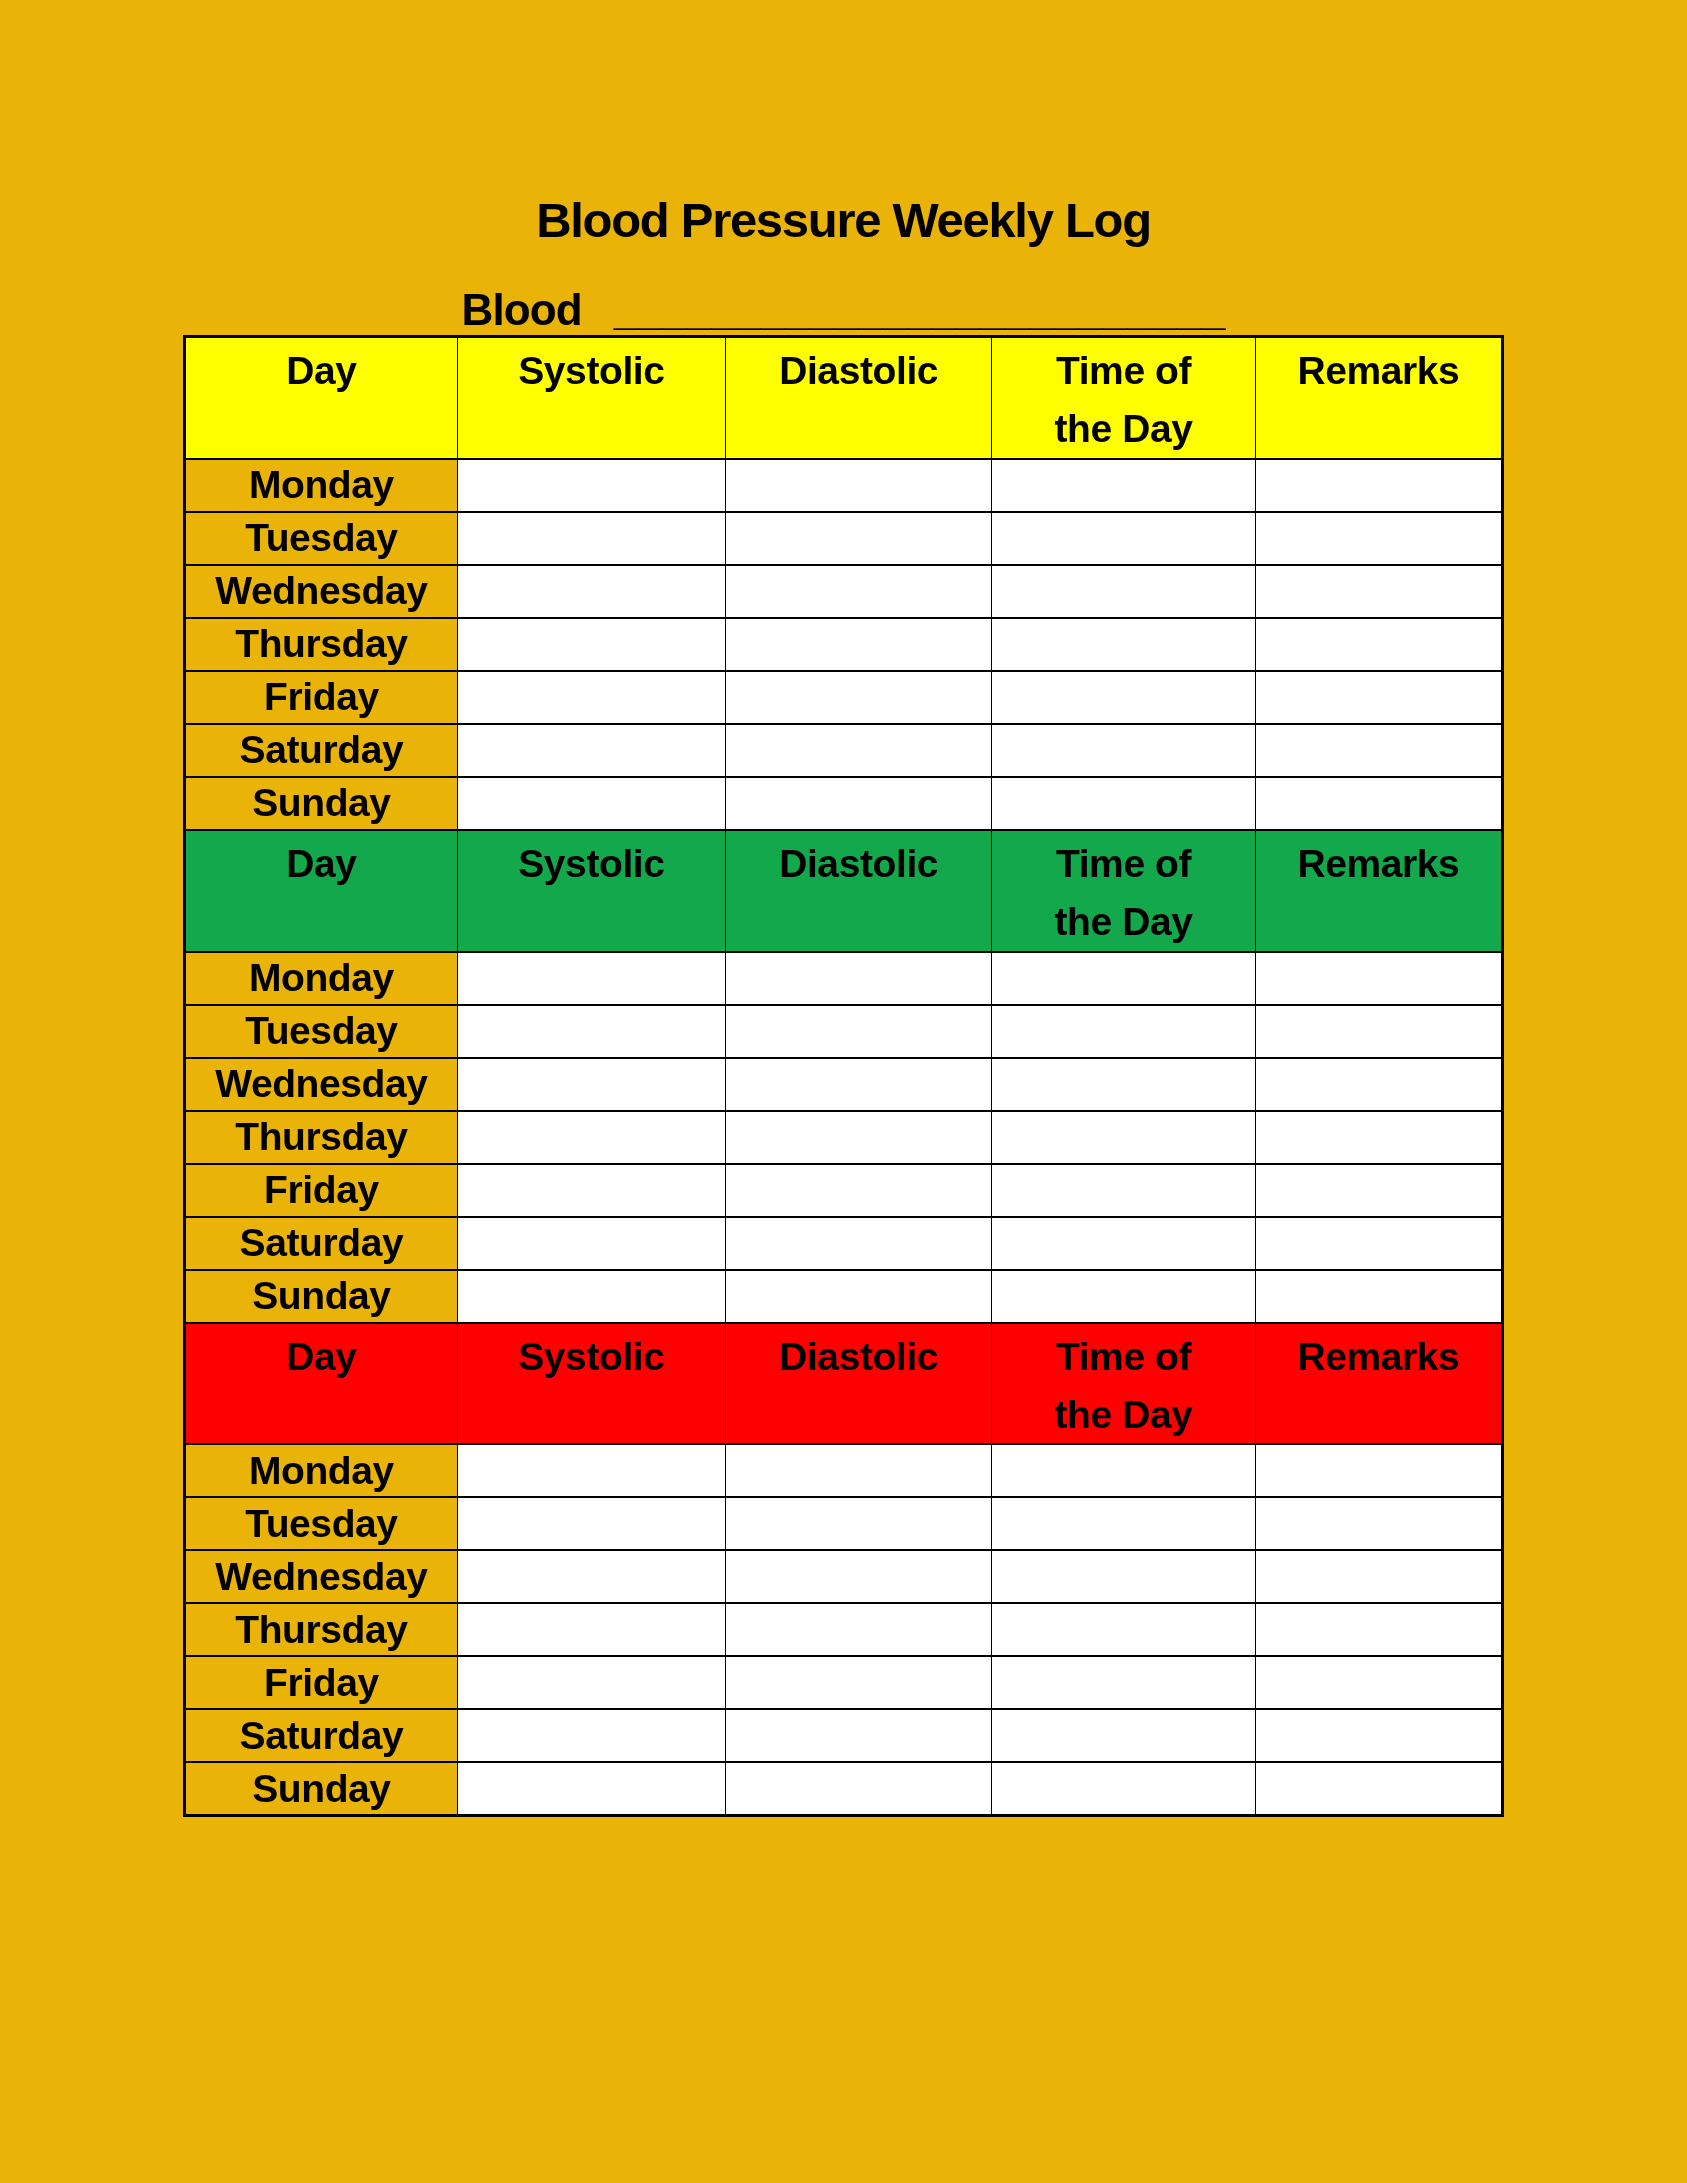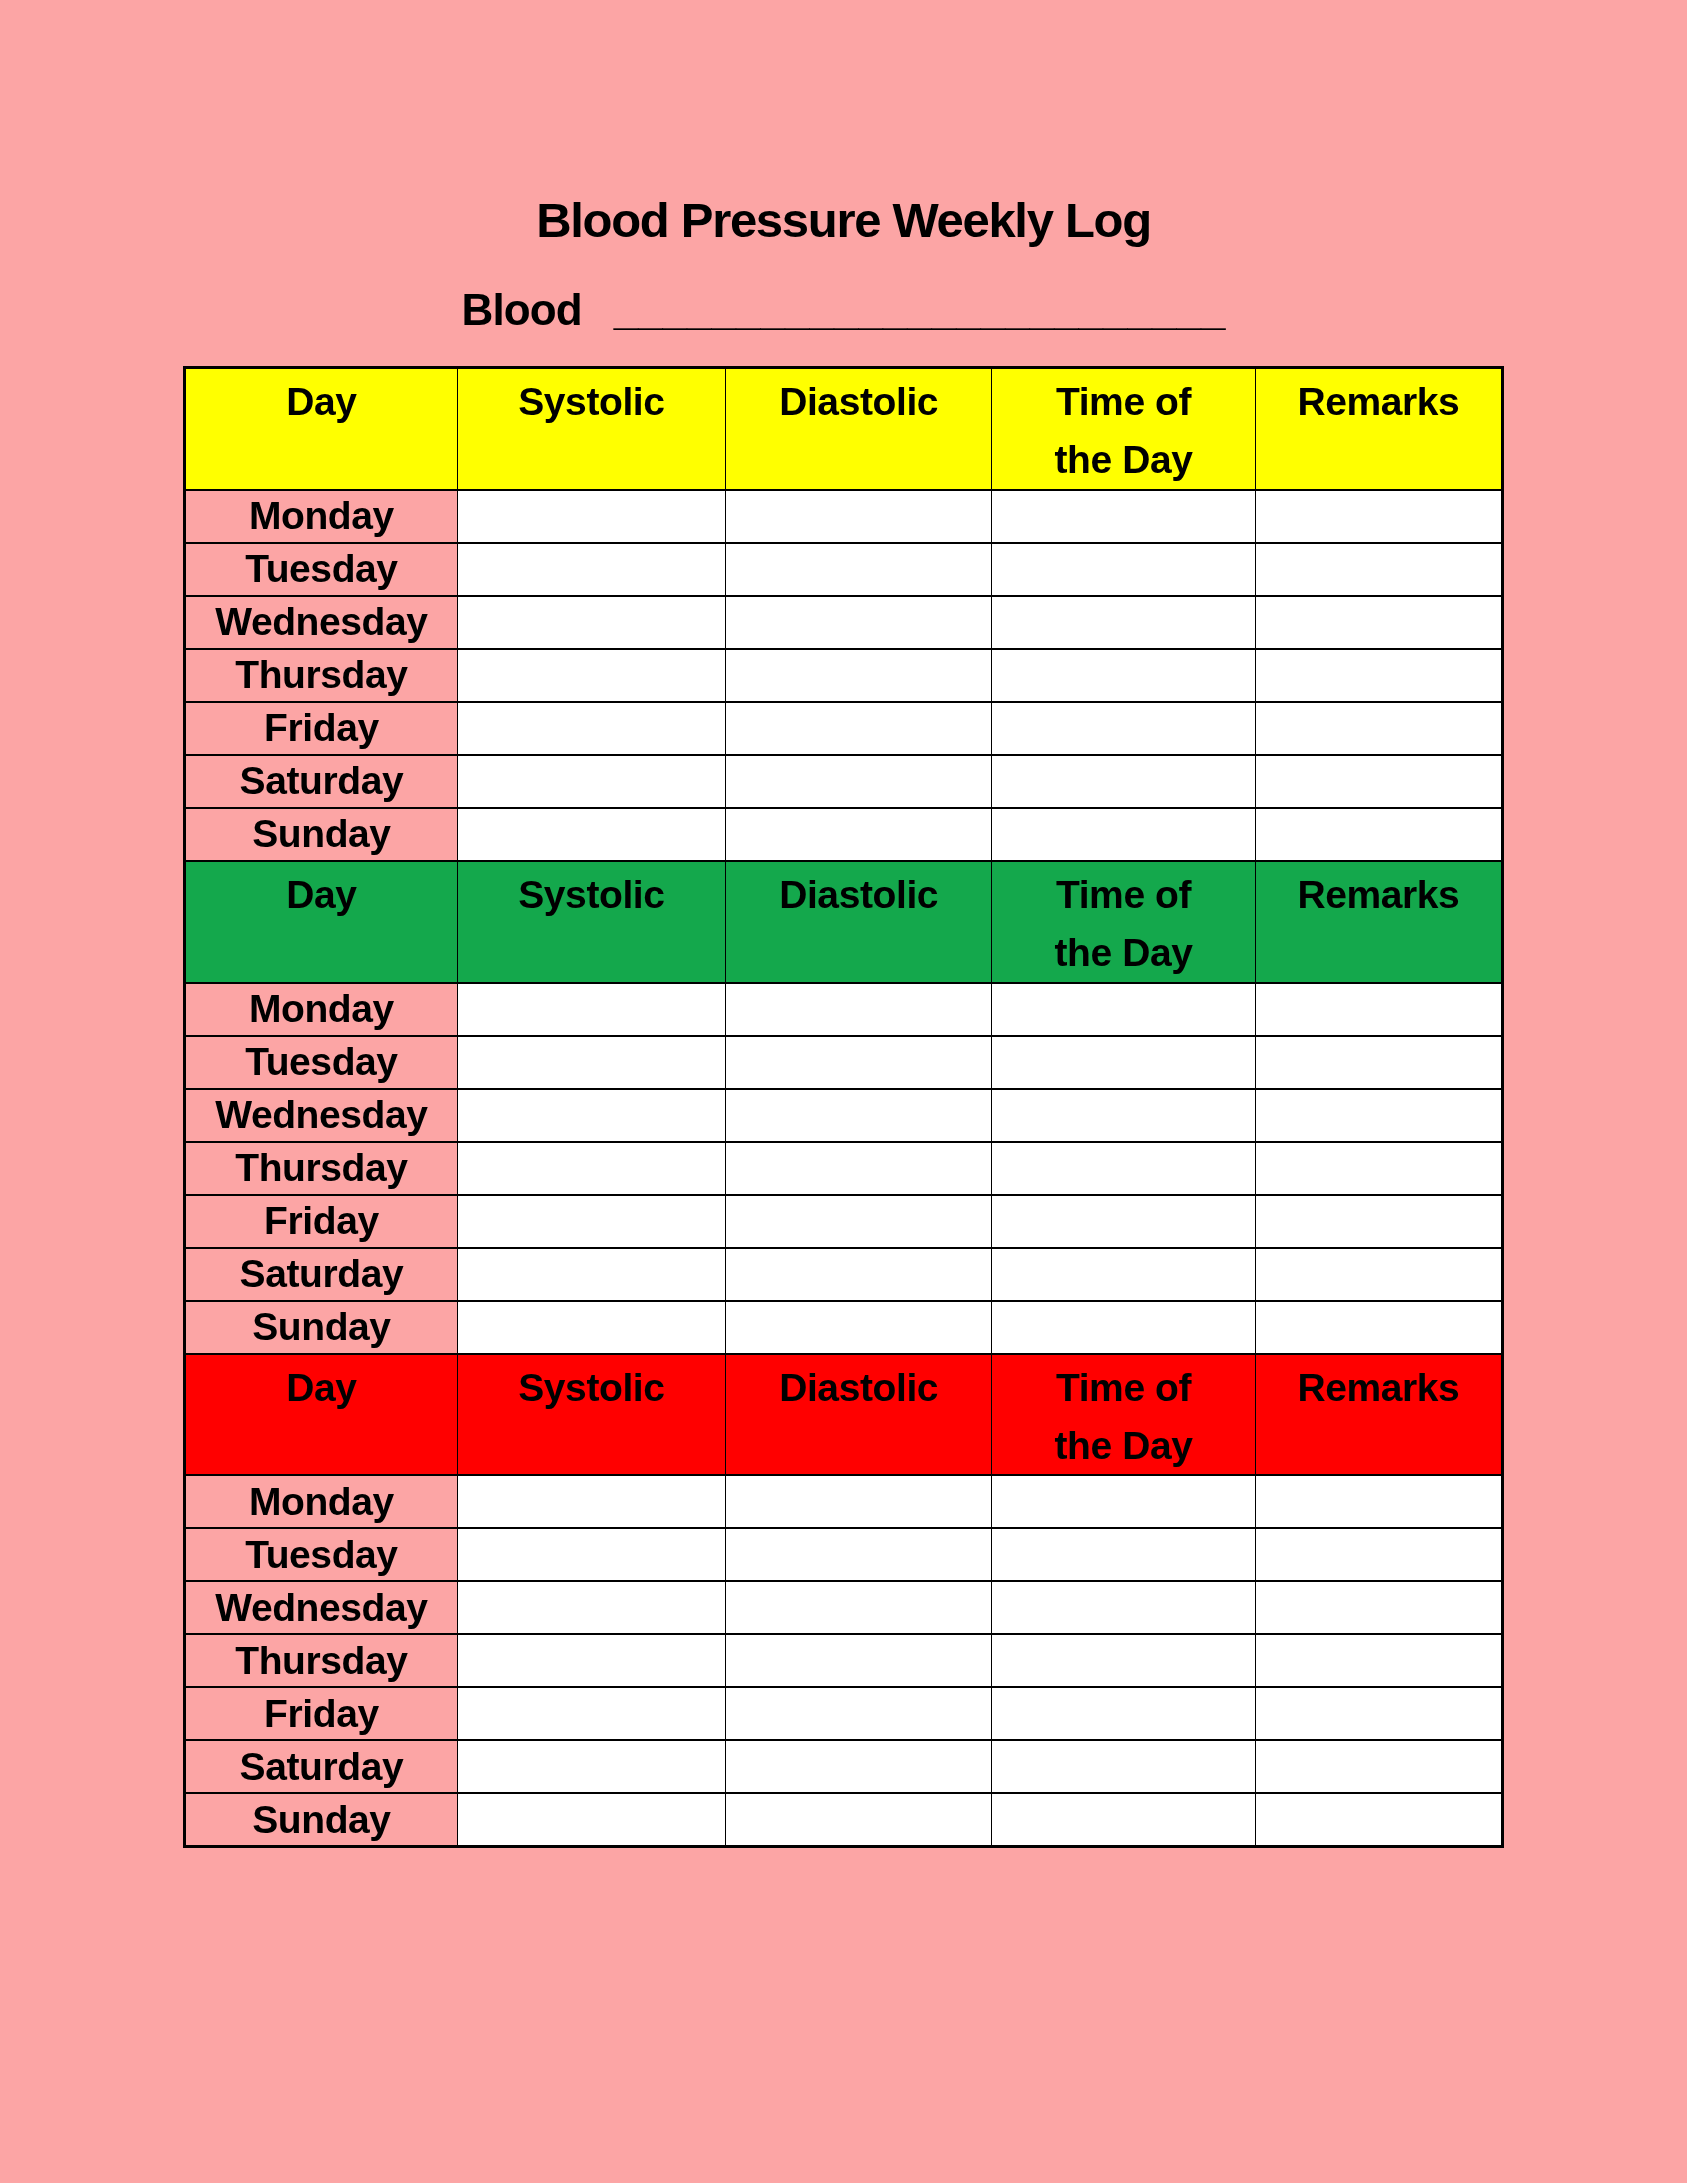--- a/index.html
+++ b/index.html
@@ -4,21 +4,21 @@
 <style>
   html, body {
     margin: 0;
     padding: 0;
     background: #ffffff;
   }
   .page {
     position: relative;
     width: 1687px;
     height: 2184px;
-    background: #fca5a5;
+    background: #eab308;
     font-family: "Liberation Sans", sans-serif;
     font-weight: bold;
     color: #000000;
     overflow: hidden;
   }
   .doc-title {
     margin: 0;
     padding-top: 194px;
     text-align: center;
     font-size: 49px;
@@ -34,21 +34,20 @@
   }
   .name-line .underscores {
     letter-spacing: 0;
     margin-left: 32px;
   }
   table.bp-table {
     border-collapse: collapse;
     table-layout: fixed;
     width: 1321px;
     margin-left: 183px;
-    margin-top: 31px;
   }
   table.bp-table, table.bp-table td {
     border: 1.7px solid #000000;
   }
   table.bp-table td {
     border-top-width: 2.6px;
     border-bottom-width: 2.6px;
     padding: 0;
     overflow: hidden;
   }

